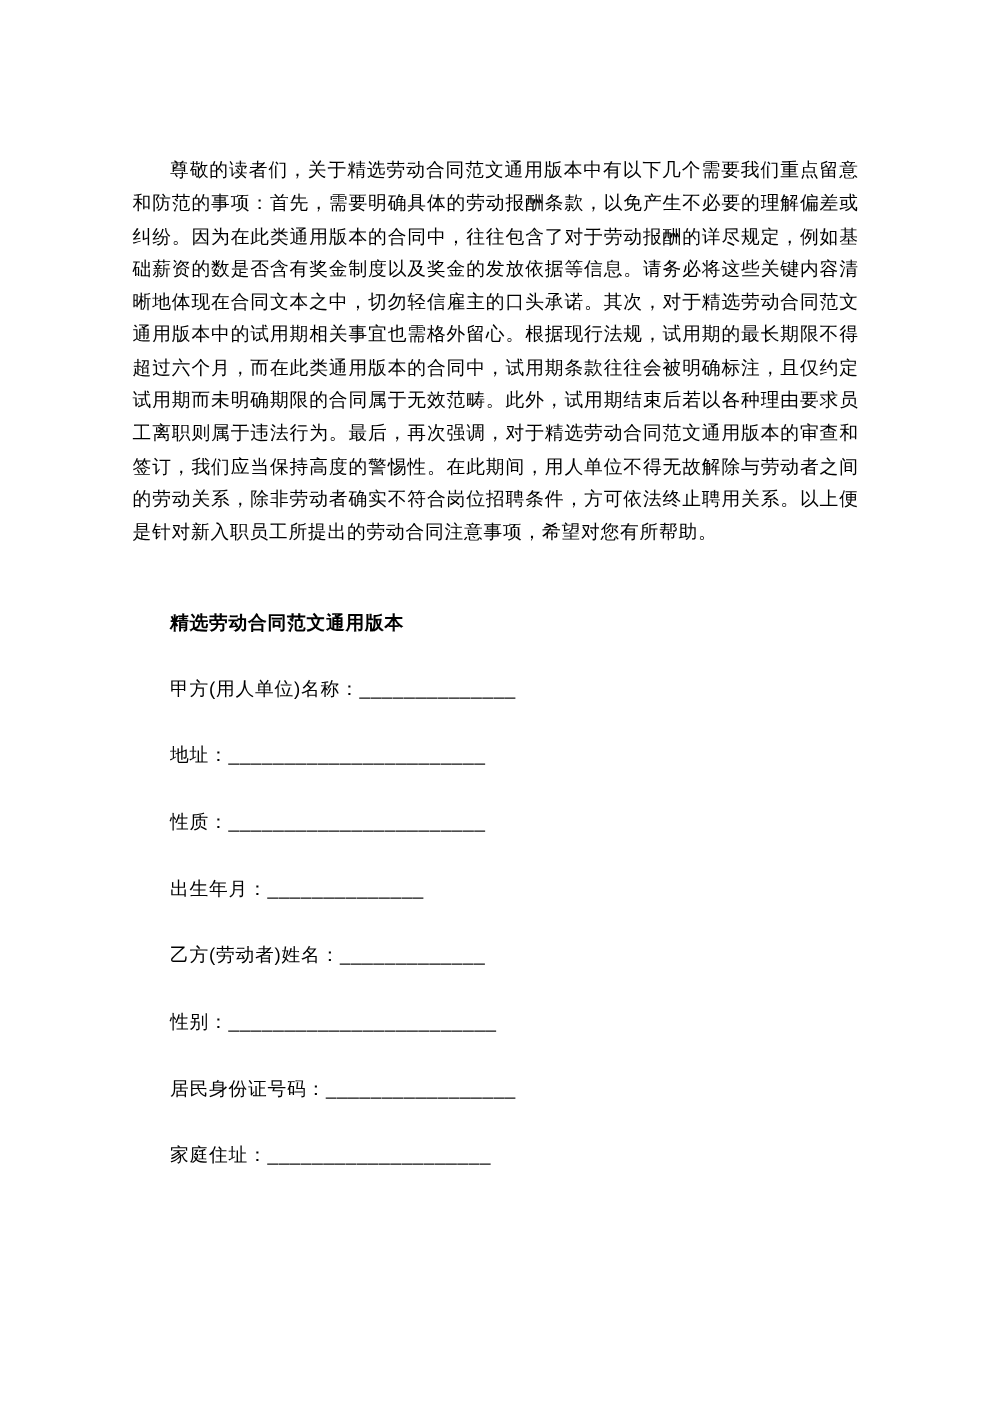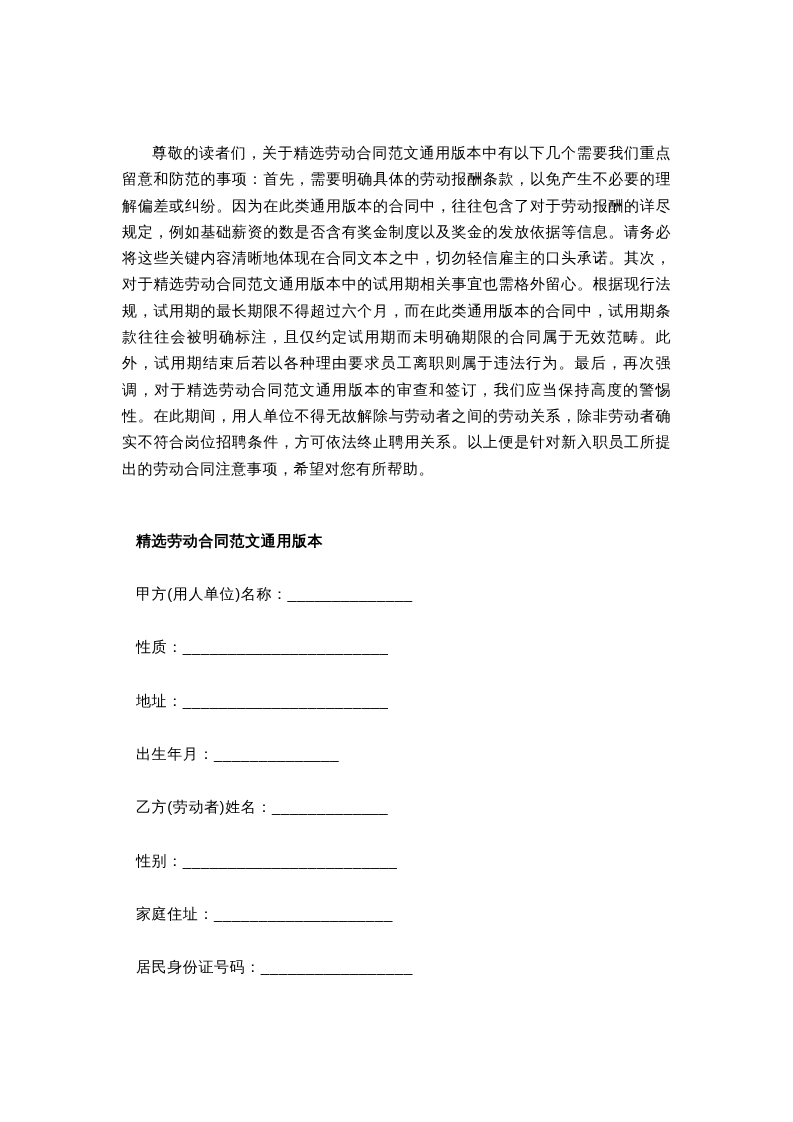--- a/index.html
+++ b/index.html
@@ -18,21 +18,21 @@
     letter-spacing: 0.6px;
     overflow: hidden;
   }
   .content {
     position: absolute;
     left: 106px;
     top: 124px;
     width: 581px;
   }
   .intro {
-    margin: 16px;
+    margin: 0;
     text-align: justify;
     text-indent: 2em;
     line-height: 26.3px;
   }
   .doc-title {
     margin: 46px 0 0 0;
     font-weight: 700;
     font-size: 15px;
     text-indent: 2em;
     line-height: 26.3px;
@@ -57,22 +57,22 @@
 </style>
 </head>
 <body>
 
 <div class="page">
   <div class="content">
     <p class="intro">尊敬的读者们，关于精选劳动合同范文通用版本中有以下几个需要我们重点留意和防范的事项：首先，需要明确具体的劳动报酬条款，以免产生不必要的理解偏差或纠纷。因为在此类通用版本的合同中，往往包含了对于劳动报酬的详尽规定，例如基础薪资的数是否含有奖金制度以及奖金的发放依据等信息。请务必将这些关键内容清晰地体现在合同文本之中，切勿轻信雇主的口头承诺。其次，对于精选劳动合同范文通用版本中的试用期相关事宜也需格外留心。根据现行法规，试用期的最长期限不得超过六个月，而在此类通用版本的合同中，试用期条款往往会被明确标注，且仅约定试用期而未明确期限的合同属于无效范畴。此外，试用期结束后若以各种理由要求员工离职则属于违法行为。最后，再次强调，对于精选劳动合同范文通用版本的审查和签订，我们应当保持高度的警惕性。在此期间，用人单位不得无故解除与劳动者之间的劳动关系，除非劳动者确实不符合岗位招聘条件，方可依法终止聘用关系。以上便是针对新入职员工所提出的劳动合同注意事项，希望对您有所帮助。</p>
     <p class="doc-title">精选劳动合同范文通用版本</p>
     <div class="fields">
         <p class="field-line"><span class="field-label">甲方(用人单位)名称：</span><span class="field-blank">______________</span></p>
+        <p class="field-line"><span class="field-label">地址：</span><span class="field-blank">_______________________</span></p>
         <p class="field-line"><span class="field-label">性质：</span><span class="field-blank">_______________________</span></p>
-        <p class="field-line"><span class="field-label">地址：</span><span class="field-blank">_______________________</span></p>
         <p class="field-line"><span class="field-label">出生年月：</span><span class="field-blank">______________</span></p>
         <p class="field-line"><span class="field-label">乙方(劳动者)姓名：</span><span class="field-blank">_____________</span></p>
         <p class="field-line"><span class="field-label">性别：</span><span class="field-blank">________________________</span></p>
+        <p class="field-line"><span class="field-label">居民身份证号码：</span><span class="field-blank">_________________</span></p>
         <p class="field-line"><span class="field-label">家庭住址：</span><span class="field-blank">____________________</span></p>
-        <p class="field-line"><span class="field-label">居民身份证号码：</span><span class="field-blank">_________________</span></p>
       </div>
   </div>
 </div>
 
 </body></html>

